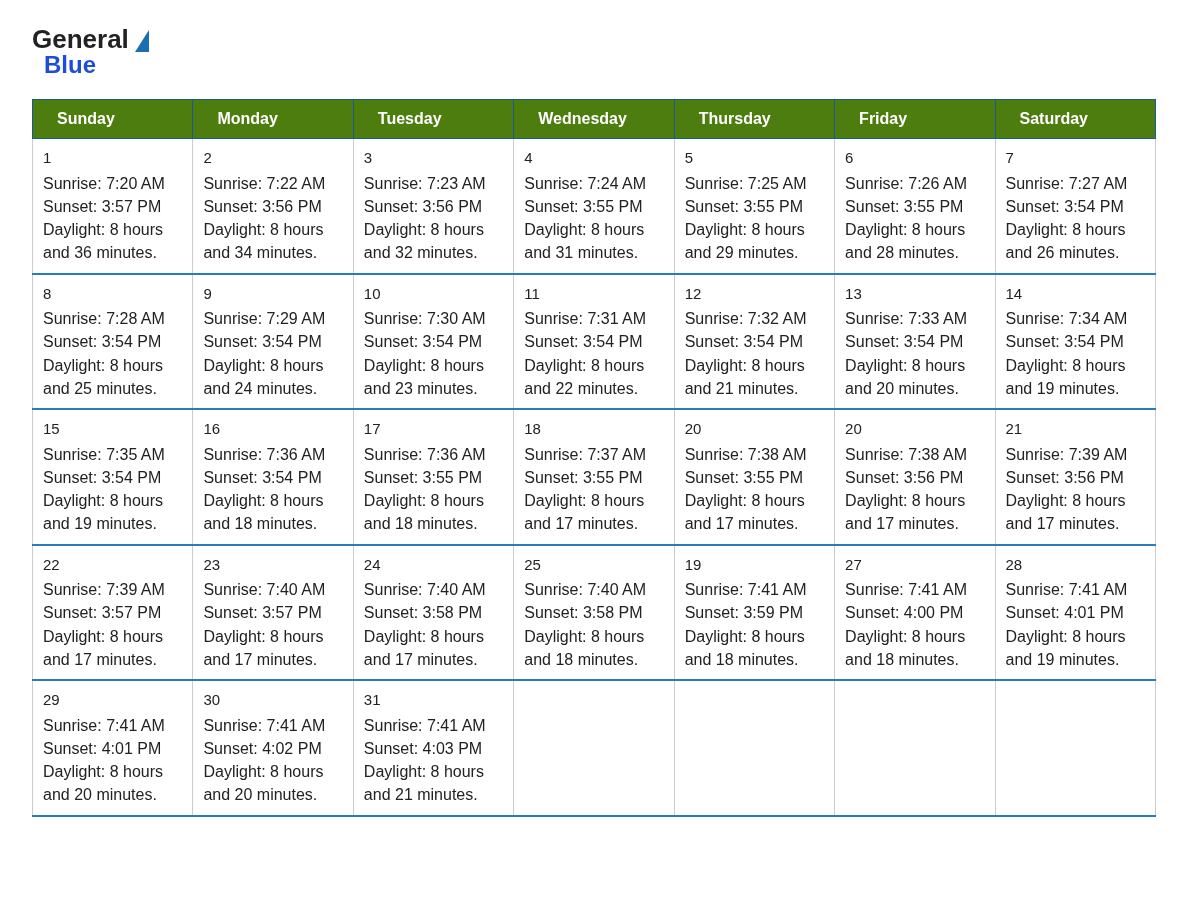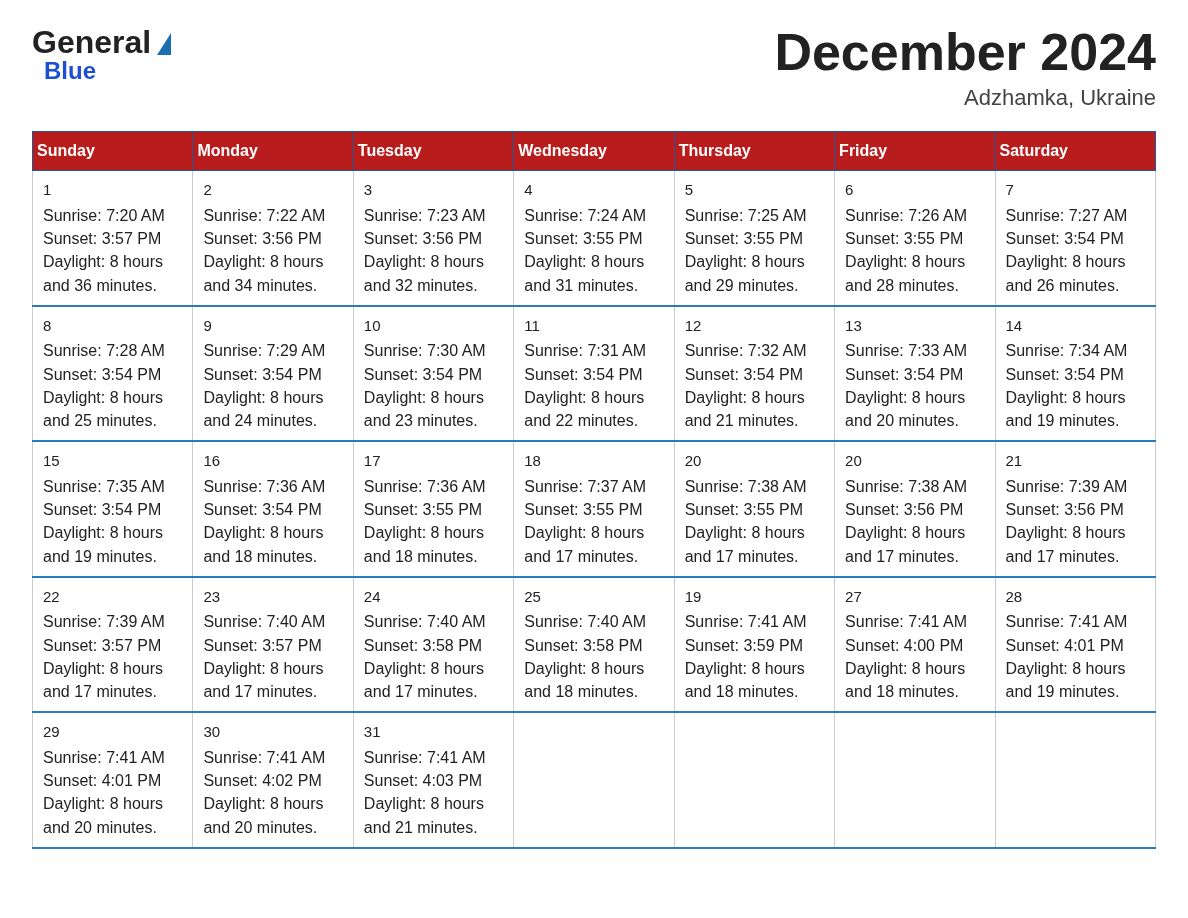--- a/index.html
+++ b/index.html
@@ -20,21 +20,21 @@
       display: flex;
       flex-direction: column;
       align-items: flex-start;
     }
     .logo-top {
       display: flex;
       align-items: center;
       gap: 2px;
     }
     .logo-text-general {
-      font-size: 32px;
+      font-size: 26px;
       font-weight: bold;
       color: #222;
     }
     .logo-triangle {
       width: 0;
       height: 0;
       border-left: 14px solid transparent;
       border-right: 0px solid transparent;
       border-bottom: 22px solid #1a6faf;
       margin-left: 4px;
@@ -60,25 +60,25 @@
       font-size: 22px;
       color: #444;
       margin-top: 4px;
     }
     table {
       width: 100%;
       border-collapse: collapse;
       table-layout: fixed;
     }
     thead tr th {
-      background: #b91c1c;
+      background: #4d7c0f;
       color: #fff;
       font-size: 16px;
       font-weight: bold;
-      padding: 10px 4px;
+      padding: 10px 24px;
       text-align: left;
       border: 1px solid #1a5a9a;
     }
     tbody tr td {
       border: 1px solid #ccc;
       vertical-align: top;
       padding: 8px 10px;
       font-size: 13.5px;
       color: #222;
       line-height: 1.45;
@@ -103,24 +103,20 @@
 </head>
 <body>
 
 <div class="header">
   <div class="logo">
     <div class="logo-top">
       <span class="logo-text-general">General</span>
       <div class="logo-triangle"></div>
     </div>
     <span class="logo-text-blue">Blue</span>
-  </div>
-  <div class="title-block">
-    <div class="month-title">December 2024</div>
-    <div class="subtitle">Adzhamka, Ukraine</div>
   </div>
 </div>
 
 <table>
   <thead>
     <tr>
 
     <th>Sunday</th>
         <th>Monday</th>
         <th>Tuesday</th>

